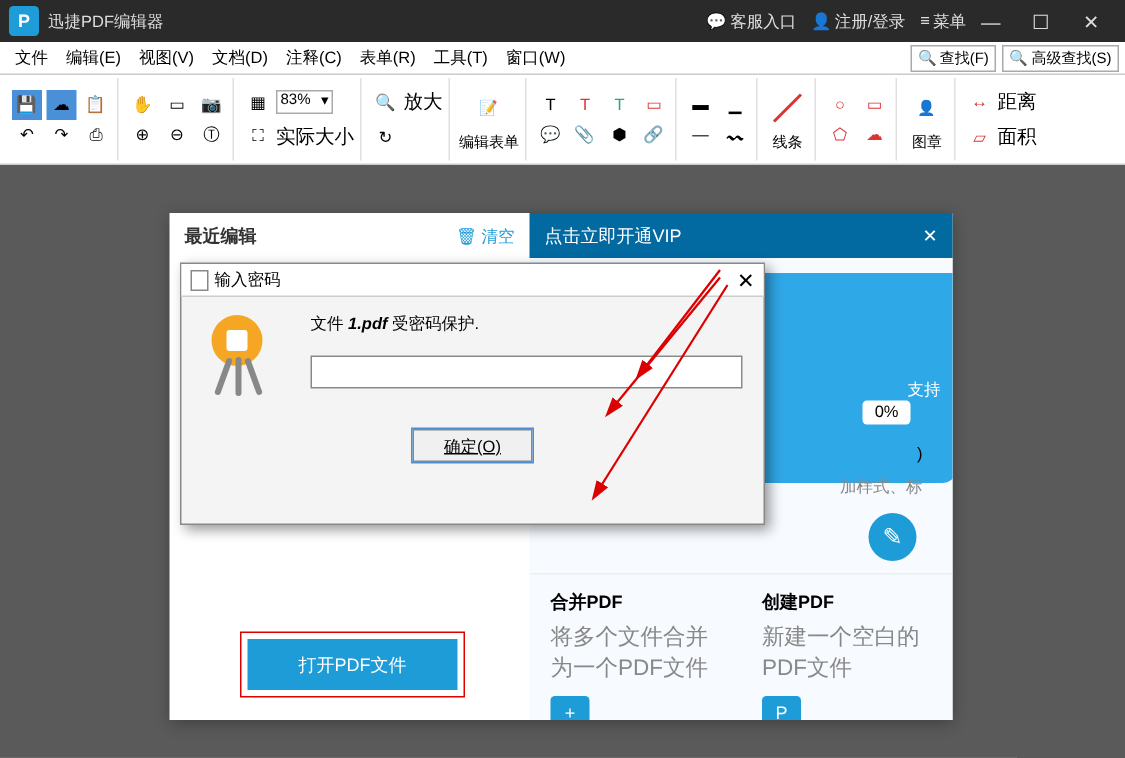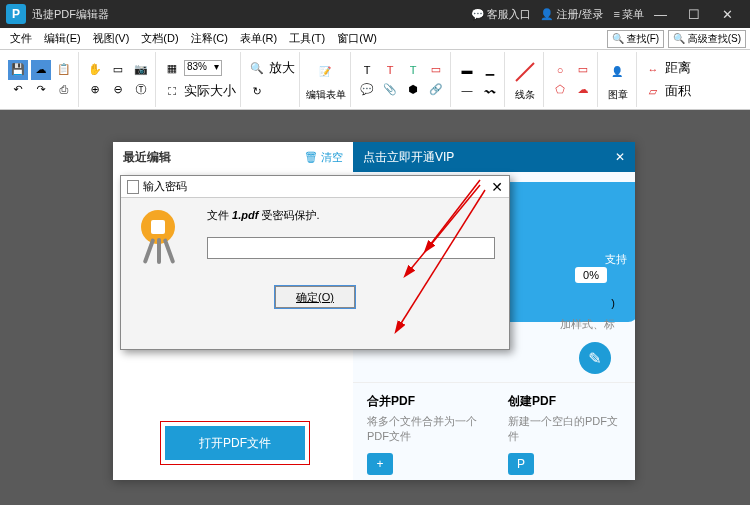--- a/index.html
+++ b/index.html
@@ -51,21 +51,21 @@
 .sp-right .sp-head .close { cursor: pointer; }
 .sp-right .body { background: #f7fbff; height: calc(100% - 30px); position: relative; overflow: hidden; }
 .vip-blob { position: absolute; top: 10px; right: -20px; width: 200px; height: 140px; background: #2fa8e8; transform: skewX(-15deg); border-radius: 8px; }
 .vip-pct { position: absolute; right: 28px; top: 95px; background: #fff; padding: 2px 8px; font-size: 11px; border-radius: 3px; }
 .fab { position: absolute; right: 24px; top: 170px; width: 32px; height: 32px; background: #1e9cd7; border-radius: 50%; display: flex; align-items: center; justify-content: center; color: #fff; cursor: pointer; }
 .feat-text { position: absolute; right: 20px; top: 145px; font-size: 11px; color: #888; }
 
 .cards { position: absolute; left: 0; right: 0; bottom: 0; height: 98px; display: flex; }
 .card { flex: 1; padding: 10px 14px; border-top: 1px solid #eee; }
 .card h4 { font-size: 12px; margin-bottom: 4px; }
-.card p { font-size: 11px; color: #888; line-height: 1.4; }
+.card p { font-size: 15px; color: #888; line-height: 1.4; }
 .card .cicon { width: 26px; height: 22px; background: #1e9cd7; border-radius: 3px; margin-top: 8px; display: flex; align-items: center; justify-content: center; color: #fff; font-size: 12px; }
 
 .openbtn { position: absolute; left: 52px; bottom: 20px; width: 140px; height: 34px; background: #1e9cd7; color: #fff; border: none; font-size: 12px; cursor: pointer; }
 .openbtn-outline { position: absolute; left: 47px; bottom: 15px; width: 150px; height: 44px; border: 1px solid #d00; pointer-events: none; }
 
 
 .pwdialog { position: absolute; left: 120px; top: 175px; width: 390px; height: 175px; background: #f4f4f4; border: 1px solid #888; box-shadow: 3px 3px 8px rgba(0,0,0,.4); }
 .pwdialog .titlerow { height: 22px; background: #fff; border-bottom: 1px solid #ccc; display: flex; align-items: center; padding: 0 6px; font-size: 11px; gap: 4px; }
 .pwdialog .titlerow .doc-icn { width: 12px; height: 14px; background: #fff; border: 1px solid #888; position: relative; }
 .pwdialog .titlerow .x { margin-left: auto; cursor: pointer; font-size: 14px; }

